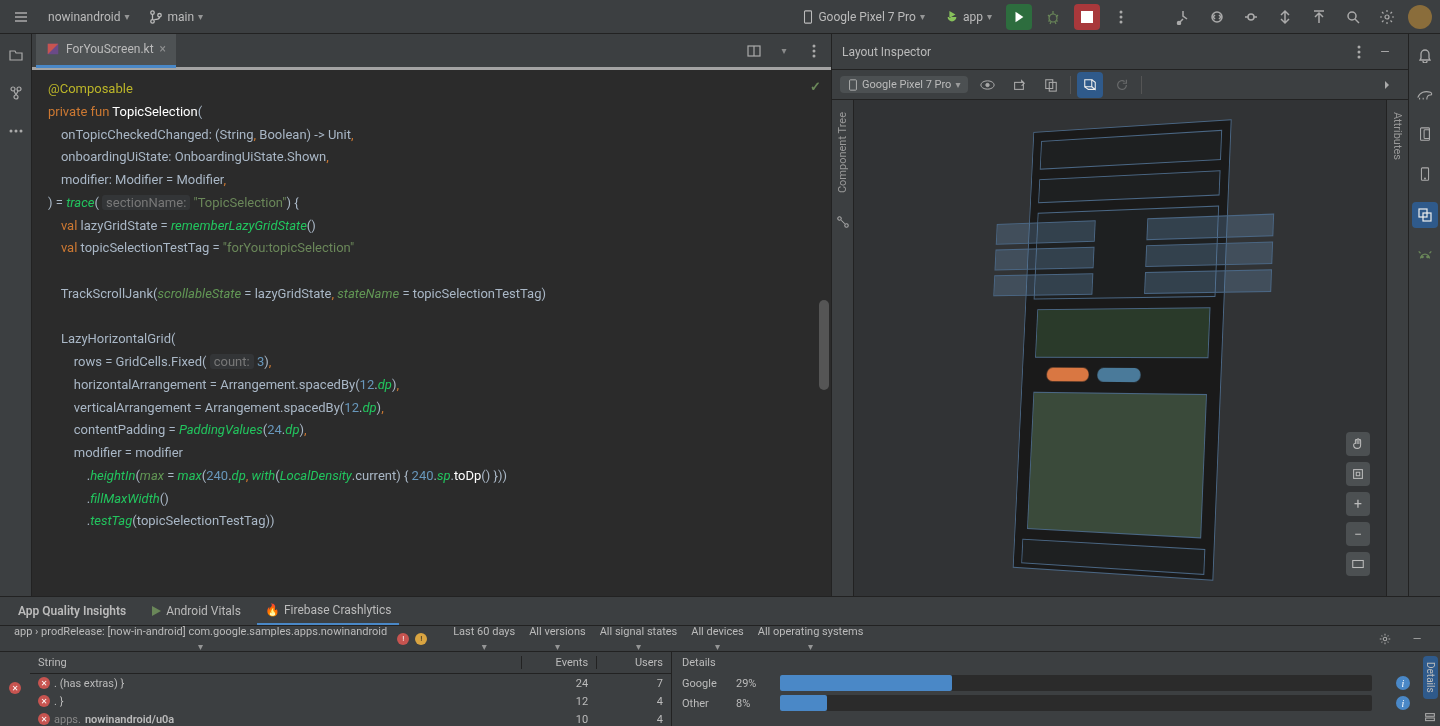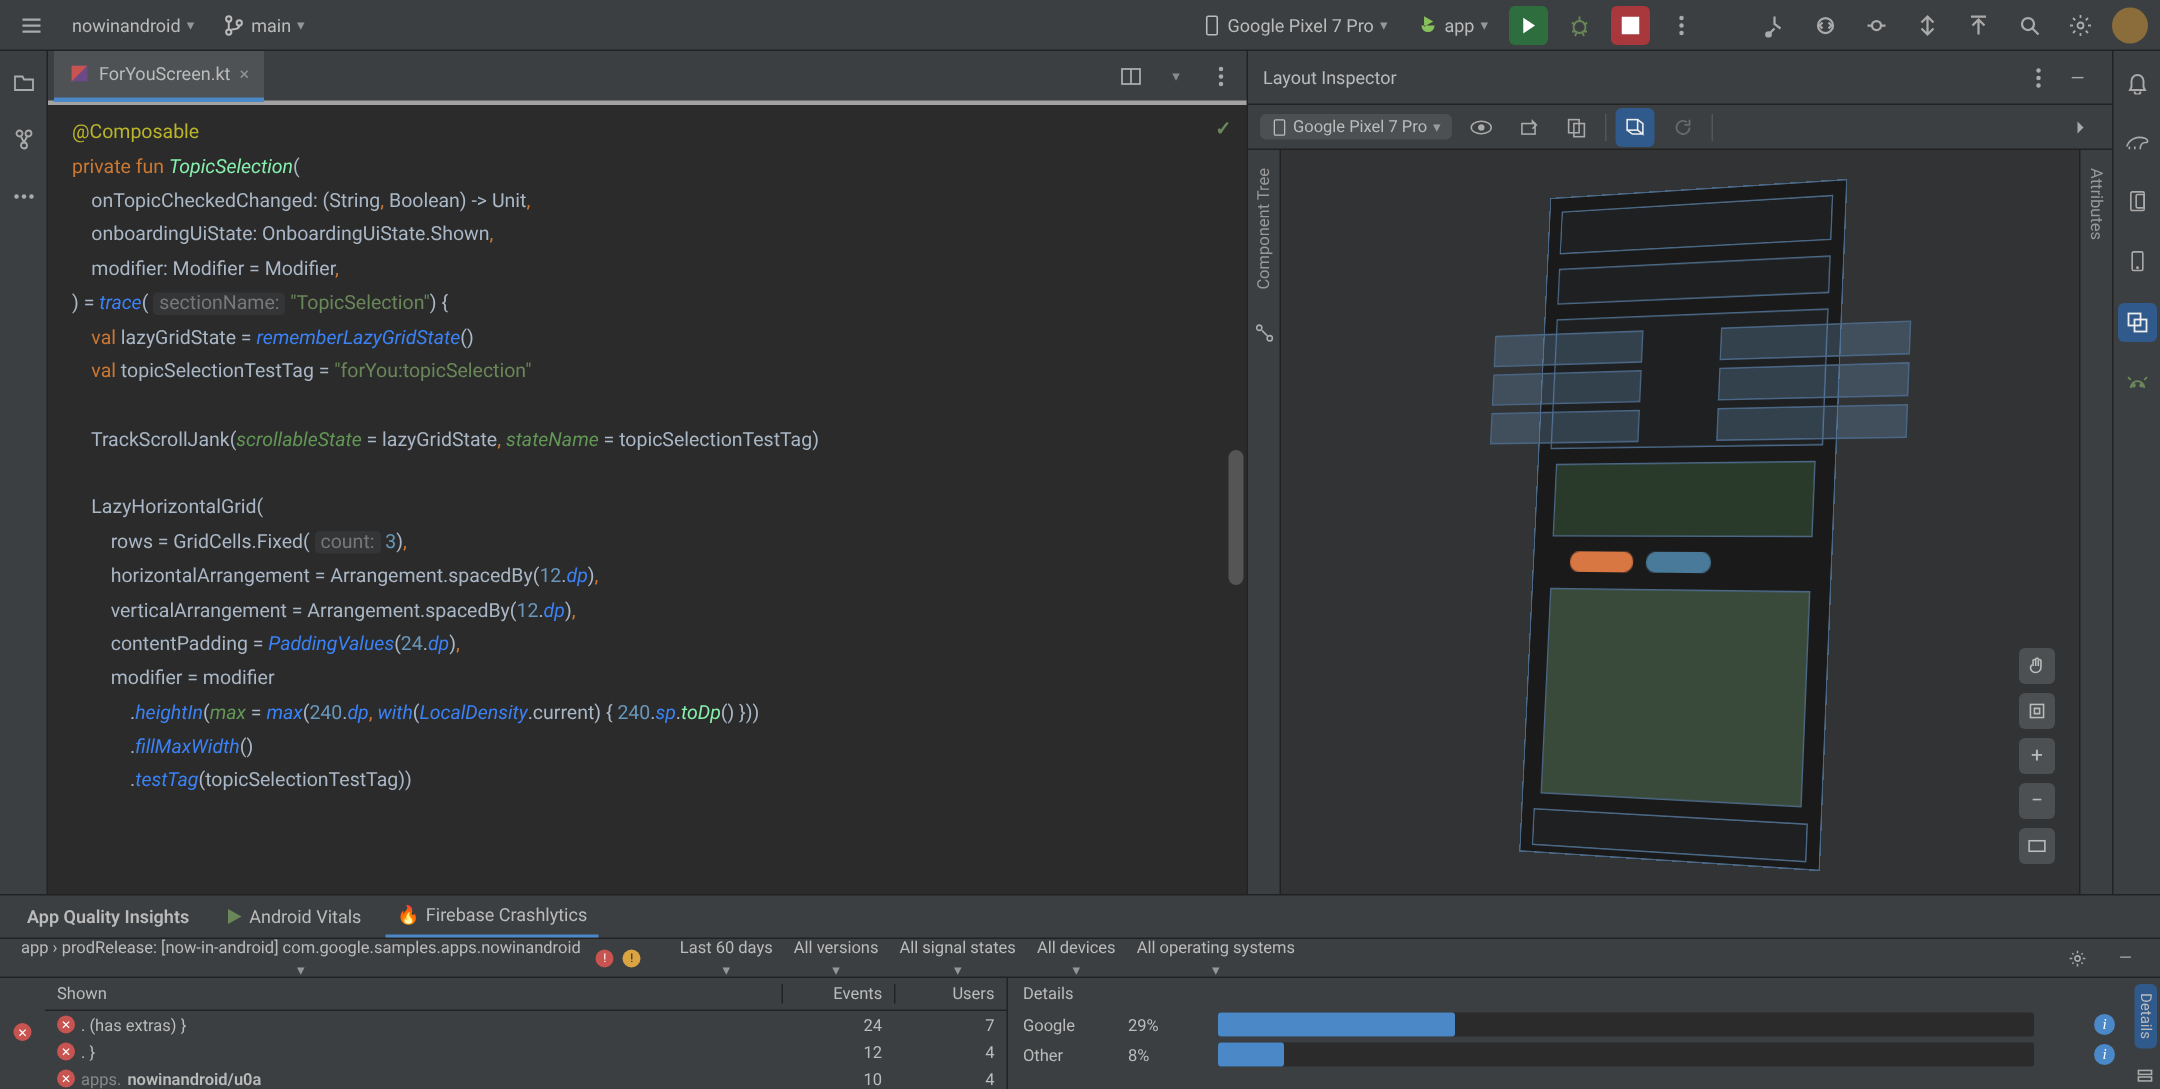--- a/index.html
+++ b/index.html
@@ -111,25 +111,25 @@
       font-size: 13px;
       padding: 8px 0 8px 16px;
       overflow: hidden;
       position: relative;
       line-height: 1.75;
     }
     .code-line {
       white-space: pre;
     }
     .kw { color: #cc7832; }
-    .fn { color: #86efac; font-style: italic; }
+    .fn { color: #ffffff; }
     .str { color: #6a8759; }
     .num { color: #6897bb; }
     .type { color: #a9b7c6; }
-    .prop { color: #3b82f6; font-style: italic; }
+    .prop { color: #22c55e; font-style: italic; }
     .annotation { color: #bbb529; }
     .param { color: #629755; font-style: italic; }
     .hint {
       color: #787878;
       background: #333537;
       border-radius: 3px;
       padding: 0 4px;
       font-style: normal;
     }
     .check-mark {
@@ -335,21 +335,21 @@
       font-size: 11px;
     }
     .details-header {
       display: flex;
       align-items: center;
       margin-bottom: 6px;
     }
     .detail-row {
       display: flex;
       align-items: center;
-      gap: 20px;
+      gap: 4px;
       margin-bottom: 4px;
     }
     .detail-label { width: 50px; }
     .detail-value { width: 40px; }
     .bar-bg {
       flex: 1;
       height: 16px;
       background: #2b2b2b;
       border-radius: 2px;
       position: relative;
@@ -777,21 +777,21 @@
         </svg>
     </div>
     <div class="icon-btn">—</div>
   </div>
   <div class="bottom-content">
     <div style="width:30px;display:flex;flex-direction:column;align-items:center;padding-top:30px;gap:8px;background:#3c3f41">
       <span class="error-icon">✕</span>
     </div>
     <div class="issues-table">
       <div class="table-header">
-        <div class="th-issues">Shown</div>
+        <div class="th-issues">String</div>
         <div class="th-events">Events</div>
         <div class="th-users">Users</div>
       </div>
       <div class="table-row">
         <div class="td-issues">
             <span class="error-icon">✕</span>
             <span>. (has extras) }</span>
           </div>
         <div class="td-events">24</div>
         <div class="td-users">7</div>

